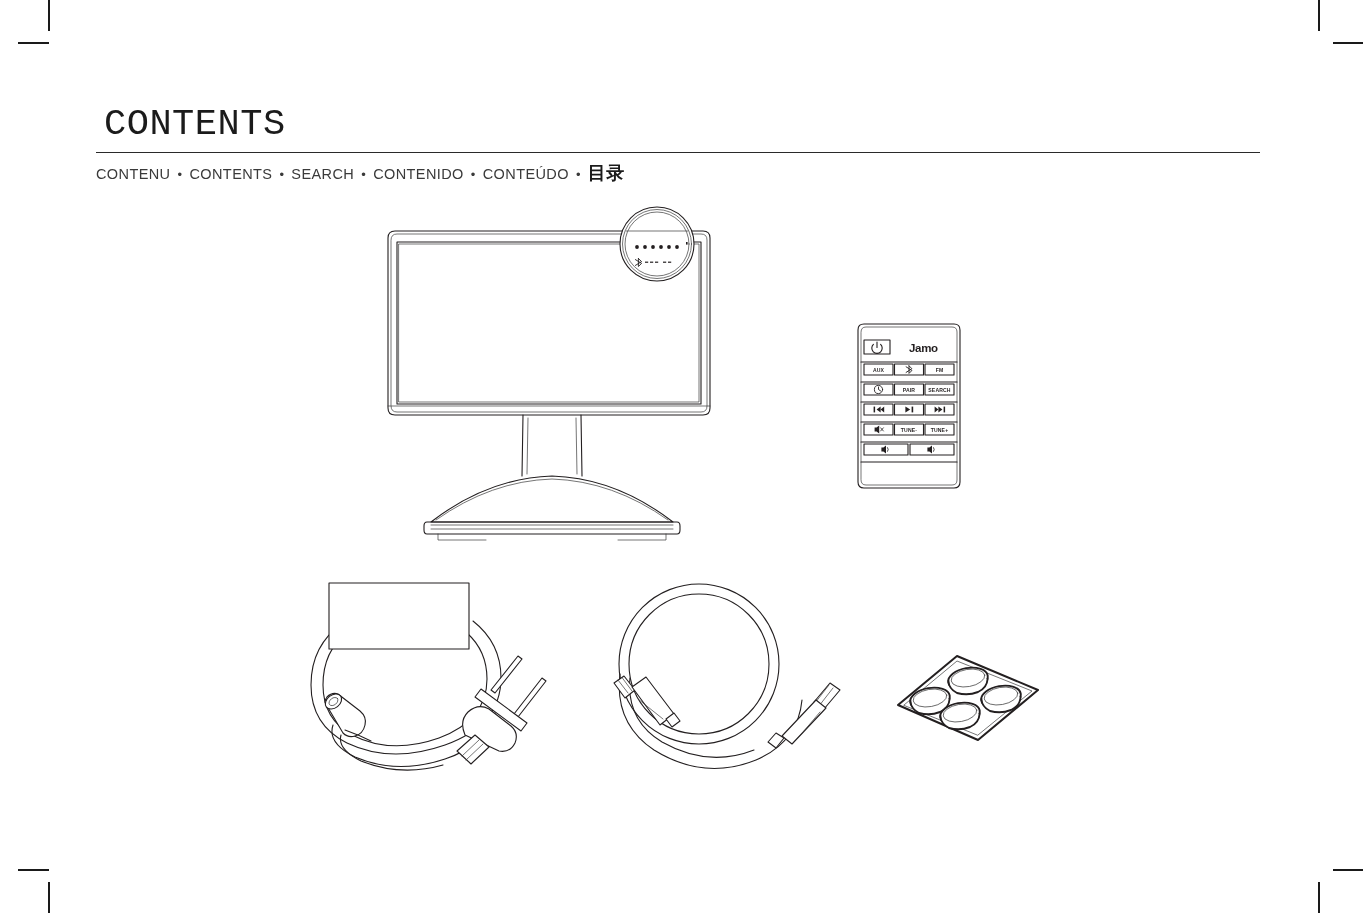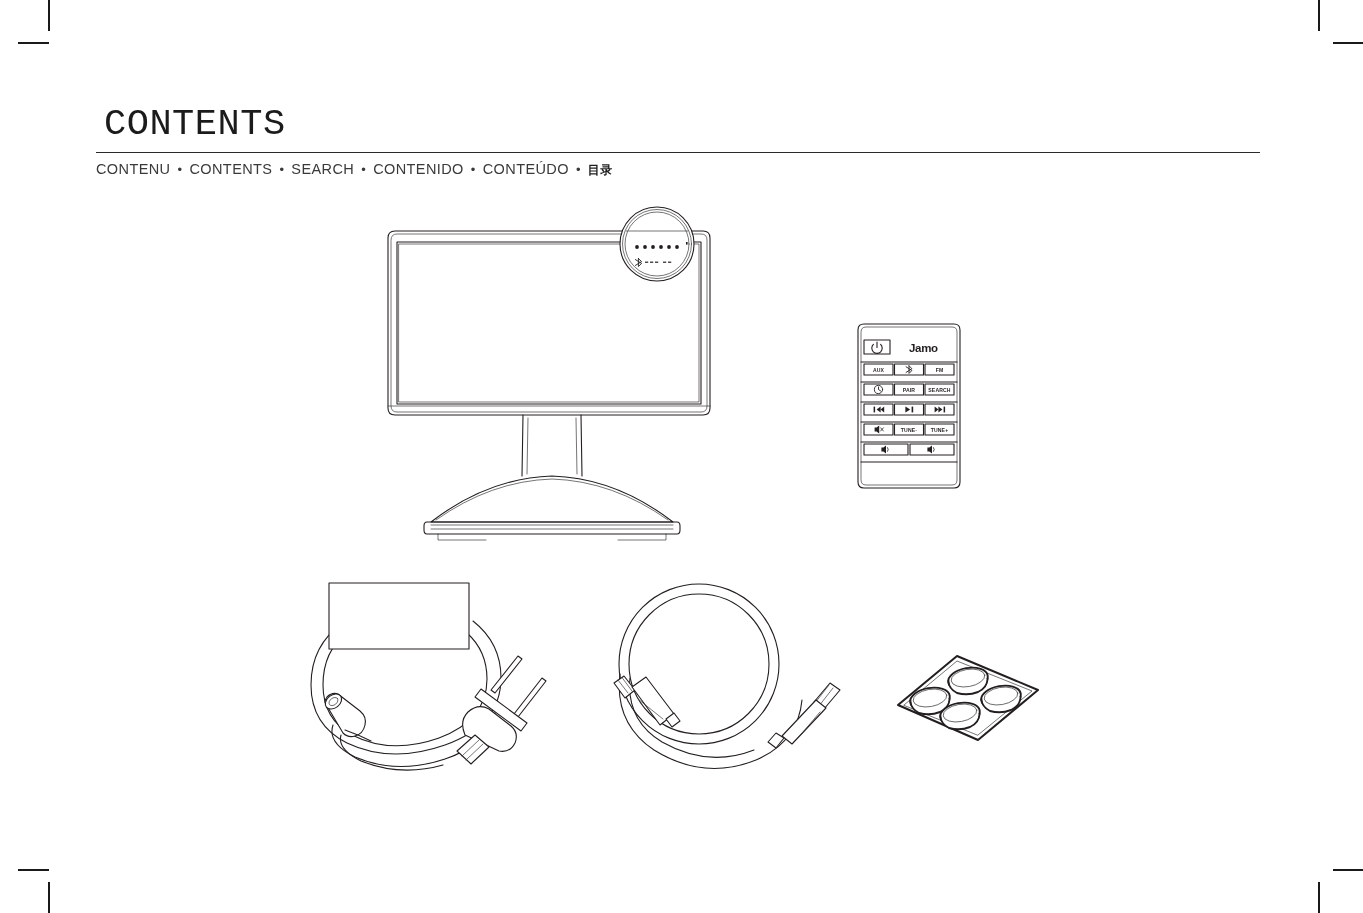--- a/index.html
+++ b/index.html
@@ -67,21 +67,21 @@
   }
   .subtitle .sep {
     display: inline-block;
     padding: 0 7px;
     color: #3a3a3a;
     font-size: 13px;
   }
   .subtitle .cjk {
     font-weight: bold;
     color: #1b1b1b;
-    font-size: 12px;
+    font-size: 18px;
   }
 
   
   .illus { position: absolute; }
   .illus svg { display: block; overflow: visible; }
 
   #soundbar-illustration { left: 376px; top: 200px; }
   #remote-illustration   { left: 850px; top: 320px; }
   #power-cable-illustration { left: 305px; top: 575px; }
   #aux-cable-illustration   { left: 608px; top: 578px; }

